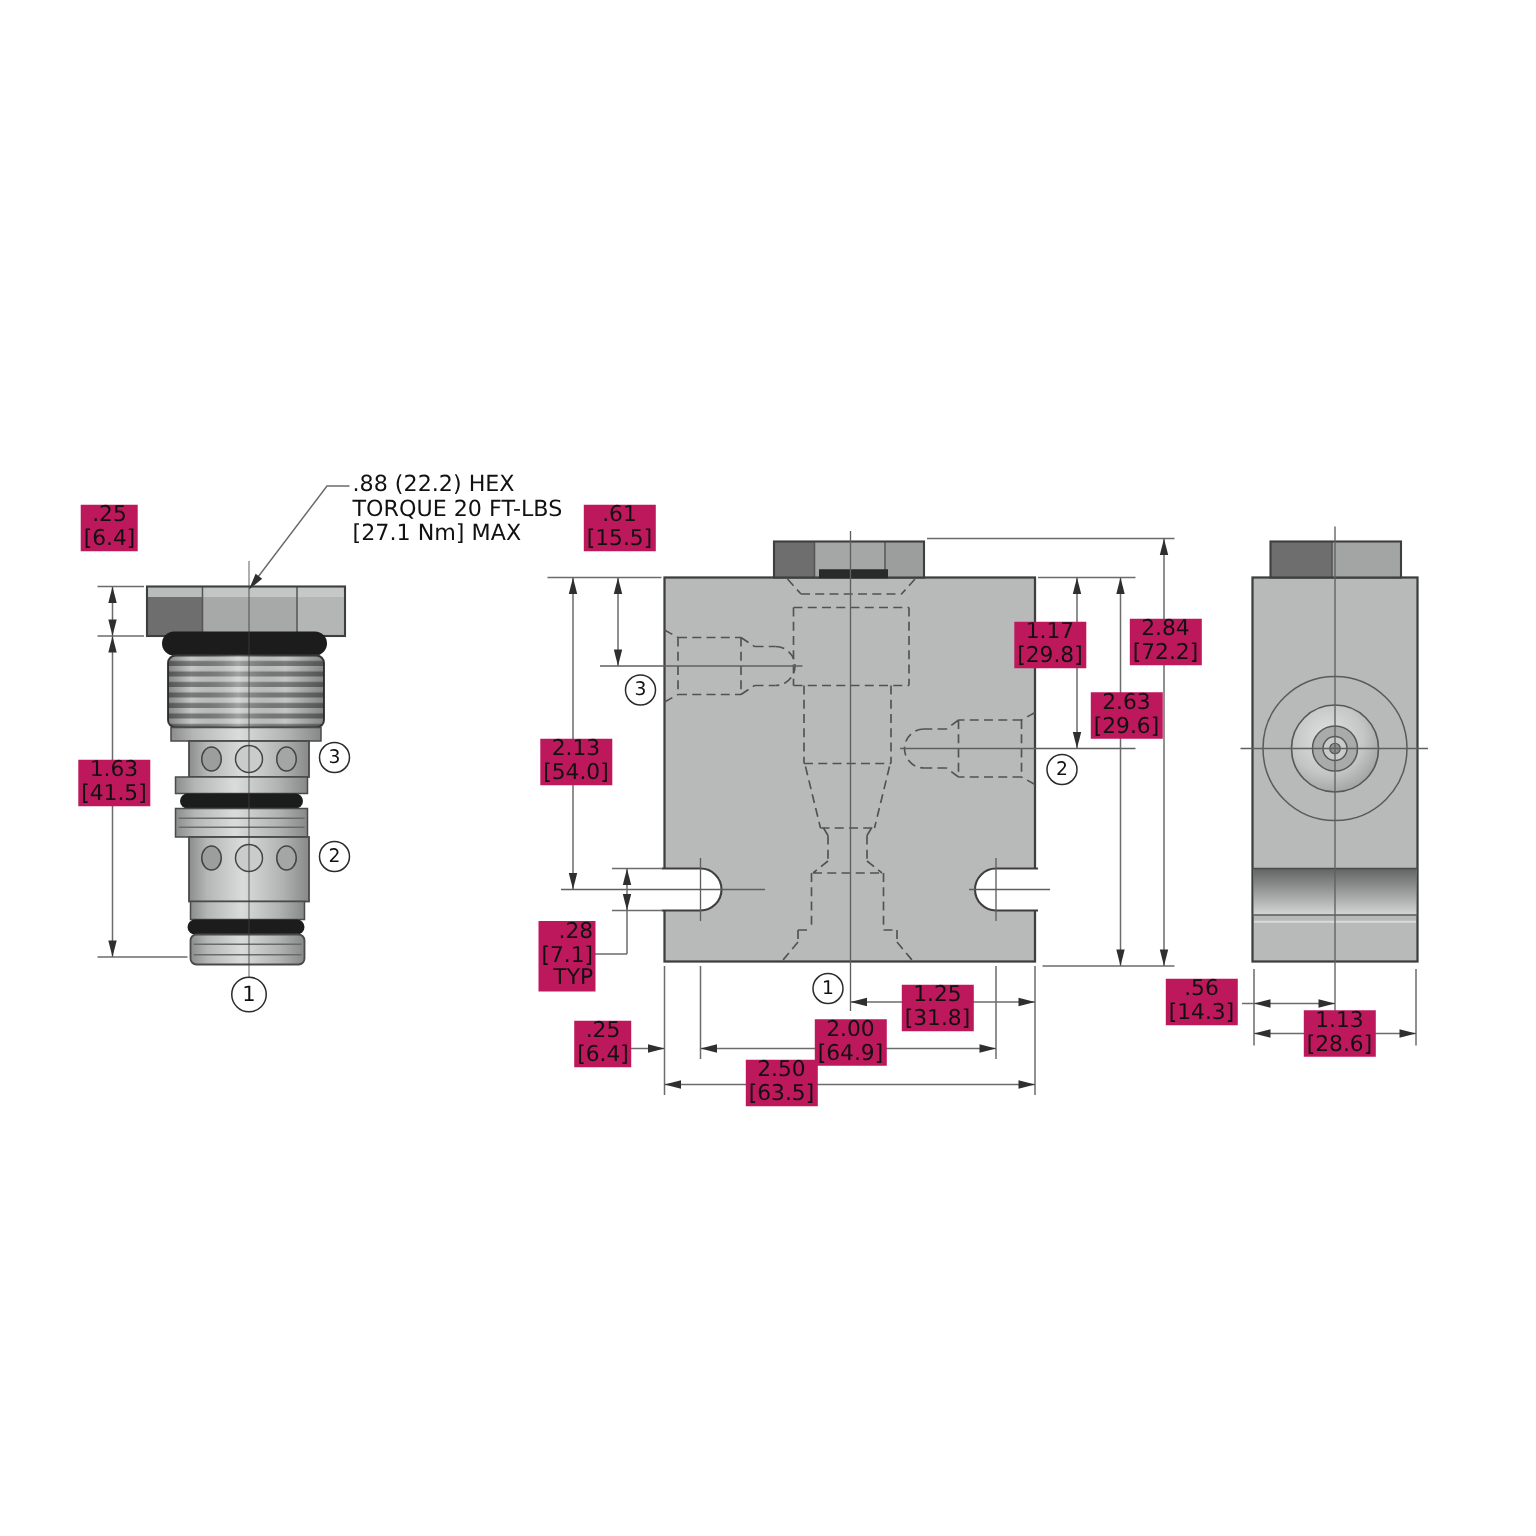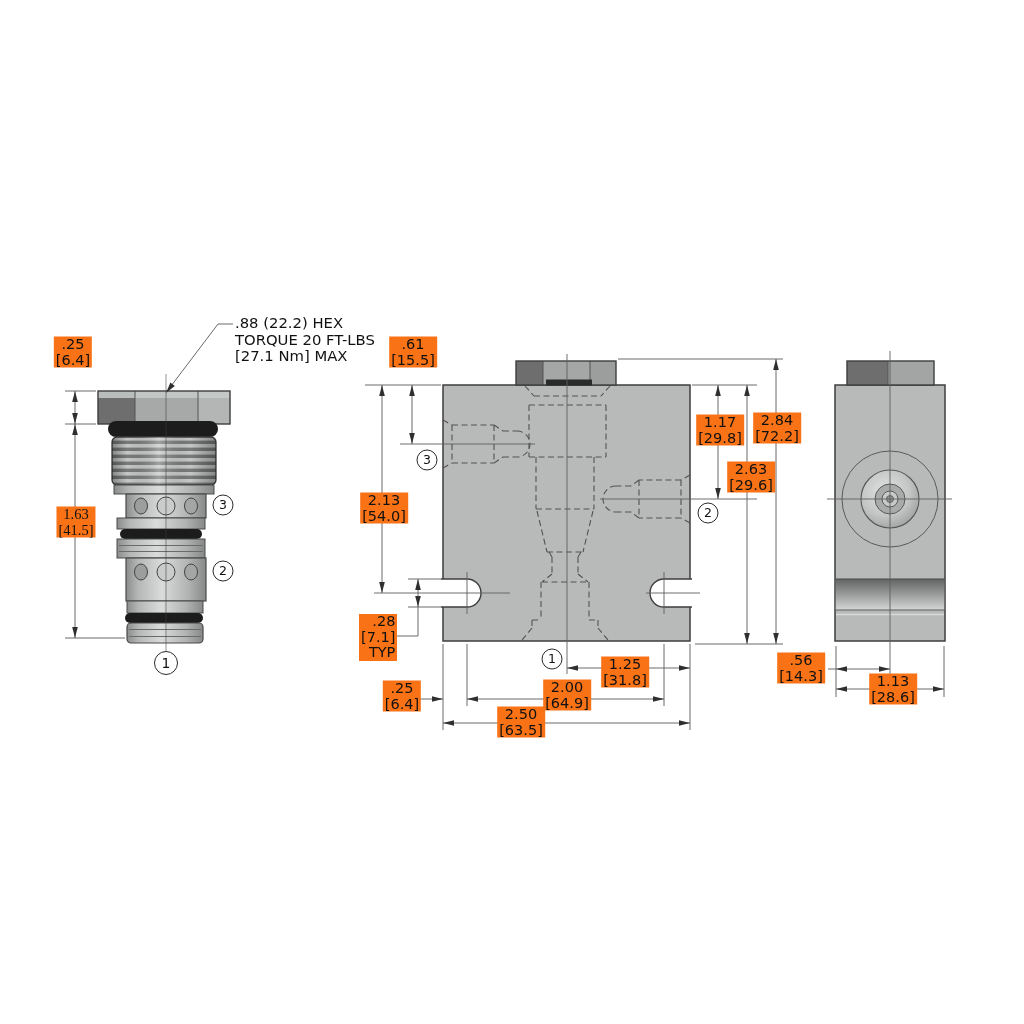--- a/index.html
+++ b/index.html
@@ -1,20 +1,20 @@
 <!DOCTYPE html>
 <html><head>
 <meta charset="utf-8">
 <style>
   html,body{margin:0;padding:0;background:#ffffff;}
   #stage{position:relative;width:1024px;height:1024px;background:#ffffff;overflow:hidden;
          font-family:"DejaVu Sans","Liberation Sans",sans-serif;color:#111;margin-top:16px;}
   #drawing{position:absolute;left:0;top:0;}
   .dim{position:absolute;transform:translate(-50%,-50%);text-align:center;
-       font-size:14.5px;line-height:15.5px;color:#111;background:#f97316;padding:0 2px;white-space:nowrap;}
+       font-size:14.5px;line-height:15.5px;color:#111;background:#be185d;padding:0 2px;white-space:nowrap;}
   .dim.noshift{transform:none;text-align:right;}
   .dim span{display:block;}
   .callout{position:absolute;font-size:14.8px;line-height:16.5px;color:#111;white-space:nowrap;}
   .pnum{position:absolute;transform:translate(-50%,-50%);width:19px;height:19px;border:1.4px solid #2b2b2b;
         border-radius:50%;background:#fff;display:flex;align-items:center;justify-content:center;
         font-size:12.5px;line-height:1;color:#111;}
   .pnum.big{width:22px;height:22px;font-size:14px;}
 </style>
 </head>
 <body>
@@ -250,42 +250,42 @@
 <div class="callout" style="left:235px;top:299px;">
   <span>.88 (22.2) HEX</span><br>
   <span>TORQUE 20 FT-LBS</span><br>
   <span>[27.1 Nm] MAX</span>
 </div>
 
 <div class="dim" style="left:73px;top:336px;">
   <span>.25</span>
   <span>[6.4]</span>
 </div>
-<div class="dim" style="left:76px;top:506px;font-family:Liberation Serif, serif;">
+<div class="dim" style="left:76px;top:506px;">
   <span>1.63</span>
   <span>[41.5]</span>
 </div>
 <div class="dim" style="left:413px;top:336px;">
   <span>.61</span>
   <span>[15.5]</span>
 </div>
 <div class="dim" style="left:384px;top:492px;">
   <span>2.13</span>
   <span>[54.0]</span>
 </div>
 <div class="dim noshift" style="left:359px;top:598px;">
   <span>.28</span>
   <span>[7.1]</span>
   <span>TYP</span>
 </div>
 <div class="dim" style="left:402px;top:680px;">
   <span>.25</span>
   <span>[6.4]</span>
 </div>
-<div class="dim" style="left:720px;top:414px;">
+<div class="dim" style="left:700px;top:414px;">
   <span>1.17</span>
   <span>[29.8]</span>
 </div>
 <div class="dim" style="left:777px;top:412px;">
   <span>2.84</span>
   <span>[72.2]</span>
 </div>
 <div class="dim" style="left:751px;top:461px;">
   <span>2.63</span>
   <span>[29.6]</span>

